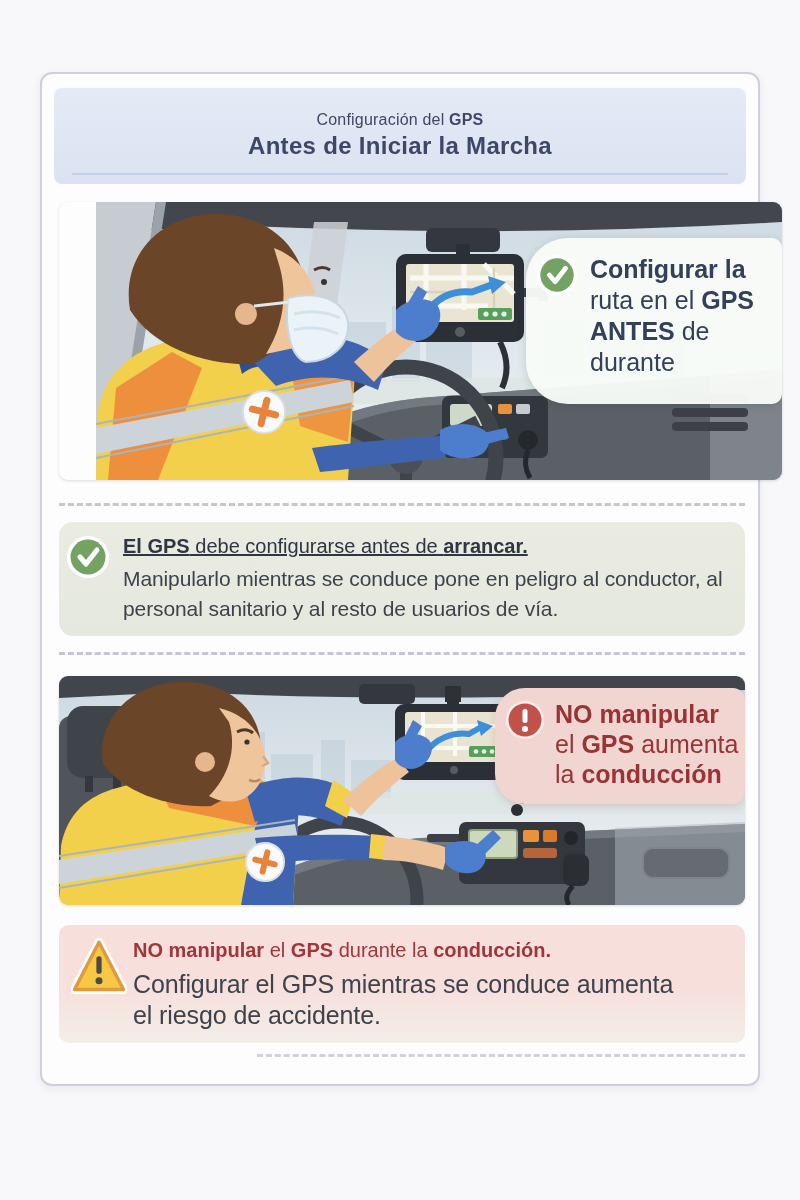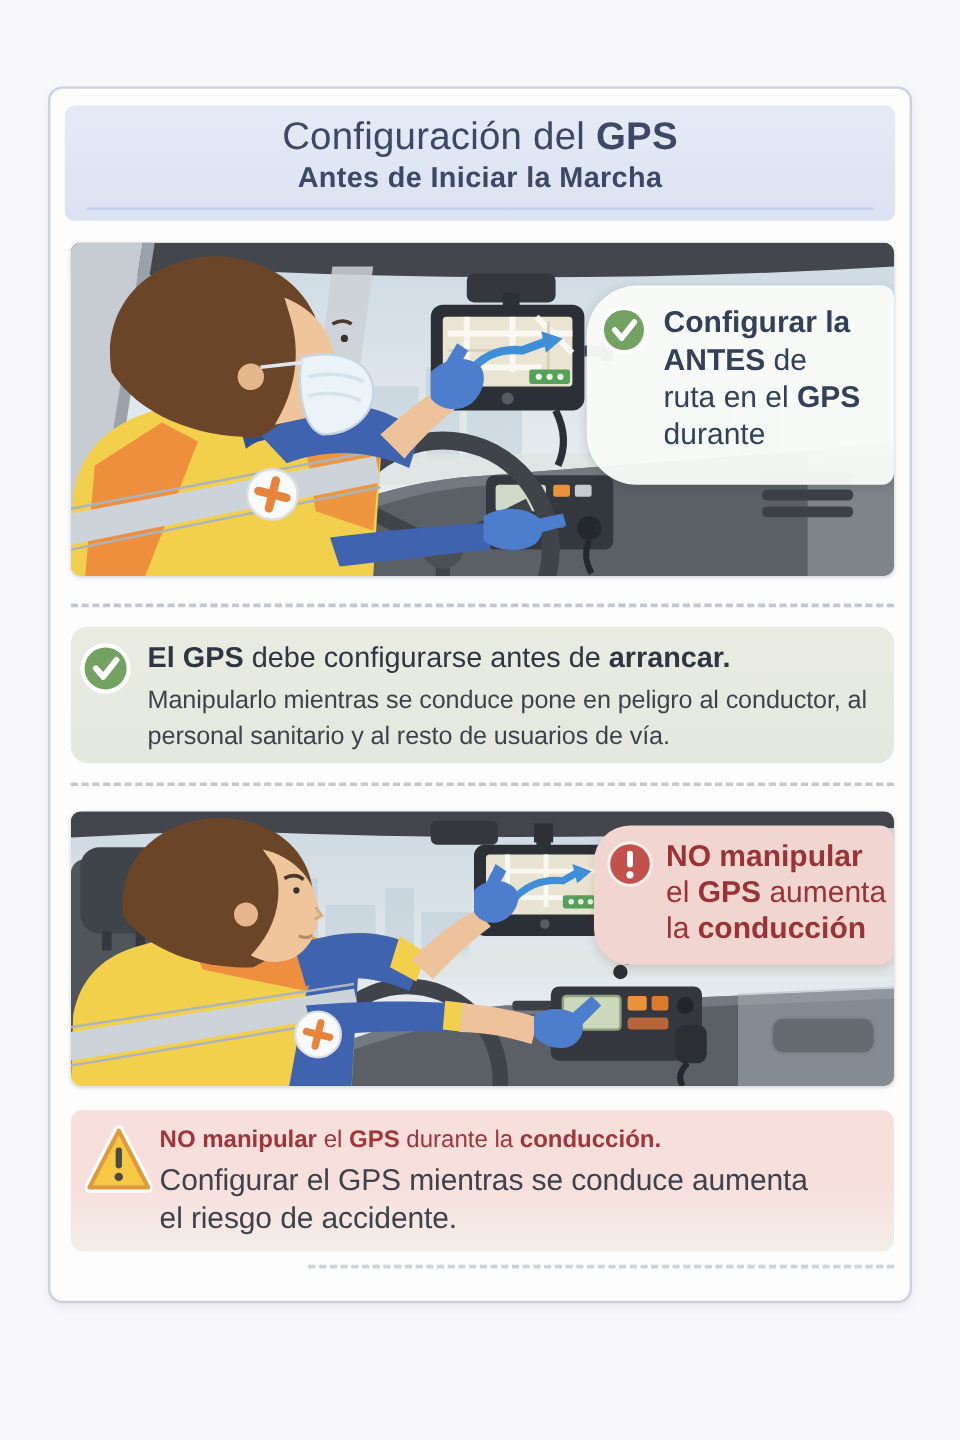--- a/index.html
+++ b/index.html
@@ -13,28 +13,28 @@
     position:absolute;left:40px;top:72px;width:720px;height:1014px;
     background:#fdfdfe;border:2px solid #ccd0da;border-radius:12px;
     box-shadow:0 3px 8px rgba(60,70,110,.08);box-sizing:border-box;
   }
   
   .title-band{
     position:absolute;left:12px;top:14px;width:692px;height:96px;
     background:linear-gradient(#e5eaf6,#dbe2f1);
     border-radius:8px;text-align:center;color:#3c4866;
   }
-  .t1{margin-top:7px;font-size:32px;font-weight:400;letter-spacing:.2px;}
+  .t1{margin-top:23px;font-size:16px;font-weight:400;letter-spacing:.2px;}
   .t1 b{font-weight:700;}
   .t2{font-size:24px;font-weight:700;margin-top:3px;letter-spacing:.3px;}
   .title-underline{position:absolute;bottom:9px;left:18px;right:18px;height:2px;background:#c2d1e9;border-radius:1px;}
   
   .illus{position:absolute;left:17px;width:686px;border-radius:9px;overflow:hidden;box-shadow:0 1px 3px rgba(50,60,80,.18);}
   .illus svg{display:block;width:100%;height:100%;}
-  .illus1{top:128px;height:278px;}
+  .illus1{top:128px;height:278px;padding-left:37px;}
   .illus2{top:602px;height:229px;}
   
   .callout{position:absolute;right:0;box-sizing:border-box;}
   .callout-ok{
     top:36px;width:256px;height:166px;background:rgba(248,251,247,.96);
     border-radius:42px 10px 10px 42px;box-shadow:0 2px 8px rgba(40,60,50,.18);
     color:#33405a;font-size:25px;line-height:31px;padding:16px 6px 0 64px;
   }
   .callout-danger{
     top:12px;width:250px;height:116px;background:#f1d5d1;
@@ -49,21 +49,21 @@
   .dash1{left:17px;top:429px;width:686px;}
   .dash2{left:17px;top:578px;width:686px;}
   .dash3{left:215px;top:980px;width:488px;border-top-color:#cfd2d9;}
   
   .note{position:absolute;left:17px;width:686px;box-sizing:border-box;}
   .note-ok{
     top:448px;height:114px;background:linear-gradient(#eaece2,#e5e8de);
     border-radius:14px;padding:13px 14px 0 64px;
   }
   .note-ok .icon-wrap{position:absolute;left:7px;top:13px;width:44px;height:44px;}
-  .note-heading{font-size:24px;color:#2f3542;margin:0 0 6px 0;}
+  .note-heading{font-size:20px;color:#2f3542;margin:0 0 6px 0;text-decoration:underline;}
   .note-body{font-size:21px;line-height:30px;color:#3d424d;margin:0;letter-spacing:-.1px;}
   .note-warning{
     top:851px;height:118px;background:linear-gradient(#f7dfdc 52%,#f3eee8);
     border-radius:10px;padding:14px 48px 0 74px;
   }
   .note-warning .icon-wrap{position:absolute;left:12px;top:12px;width:56px;height:62px;}
   .warning-heading{font-size:20px;color:#a13539;margin:0 0 7px 0;font-weight:400;}
   .warning-heading b{font-weight:700;}
   .note-heading b{font-weight:700;}
   .cl-line b{font-weight:700;}
@@ -195,22 +195,22 @@
 
     <div class="callout callout-ok">
       <span class="badge">
         <svg viewBox="0 0 44 44">
             <circle cx="22" cy="22" r="21" fill="#fff"></circle>
             <circle cx="22" cy="22" r="17.5" fill="#74a263"></circle>
             <path d="M14,22 l6,7 l11,-14" fill="none" stroke="#fff" stroke-width="5" stroke-linecap="round" stroke-linejoin="round"></path>
           </svg>
       </span>
       <div class="cl-line"><b>Configurar la</b></div>
+      <div class="cl-line"><span>ruta en el </span><b>GPS</b></div>
       <div class="cl-line"><b>ANTES</b><span> de</span></div>
-      <div class="cl-line"><span>ruta en el </span><b>GPS</b></div>
       <div class="cl-line"><span>durante</span></div>
     </div>
   </figure>
 
   <div class="dashed dash1"></div>
 
   <section class="note note-ok">
     <span class="icon-wrap">
       <svg viewBox="0 0 44 44">
           <circle cx="22" cy="22" r="21" fill="#fff"></circle>

